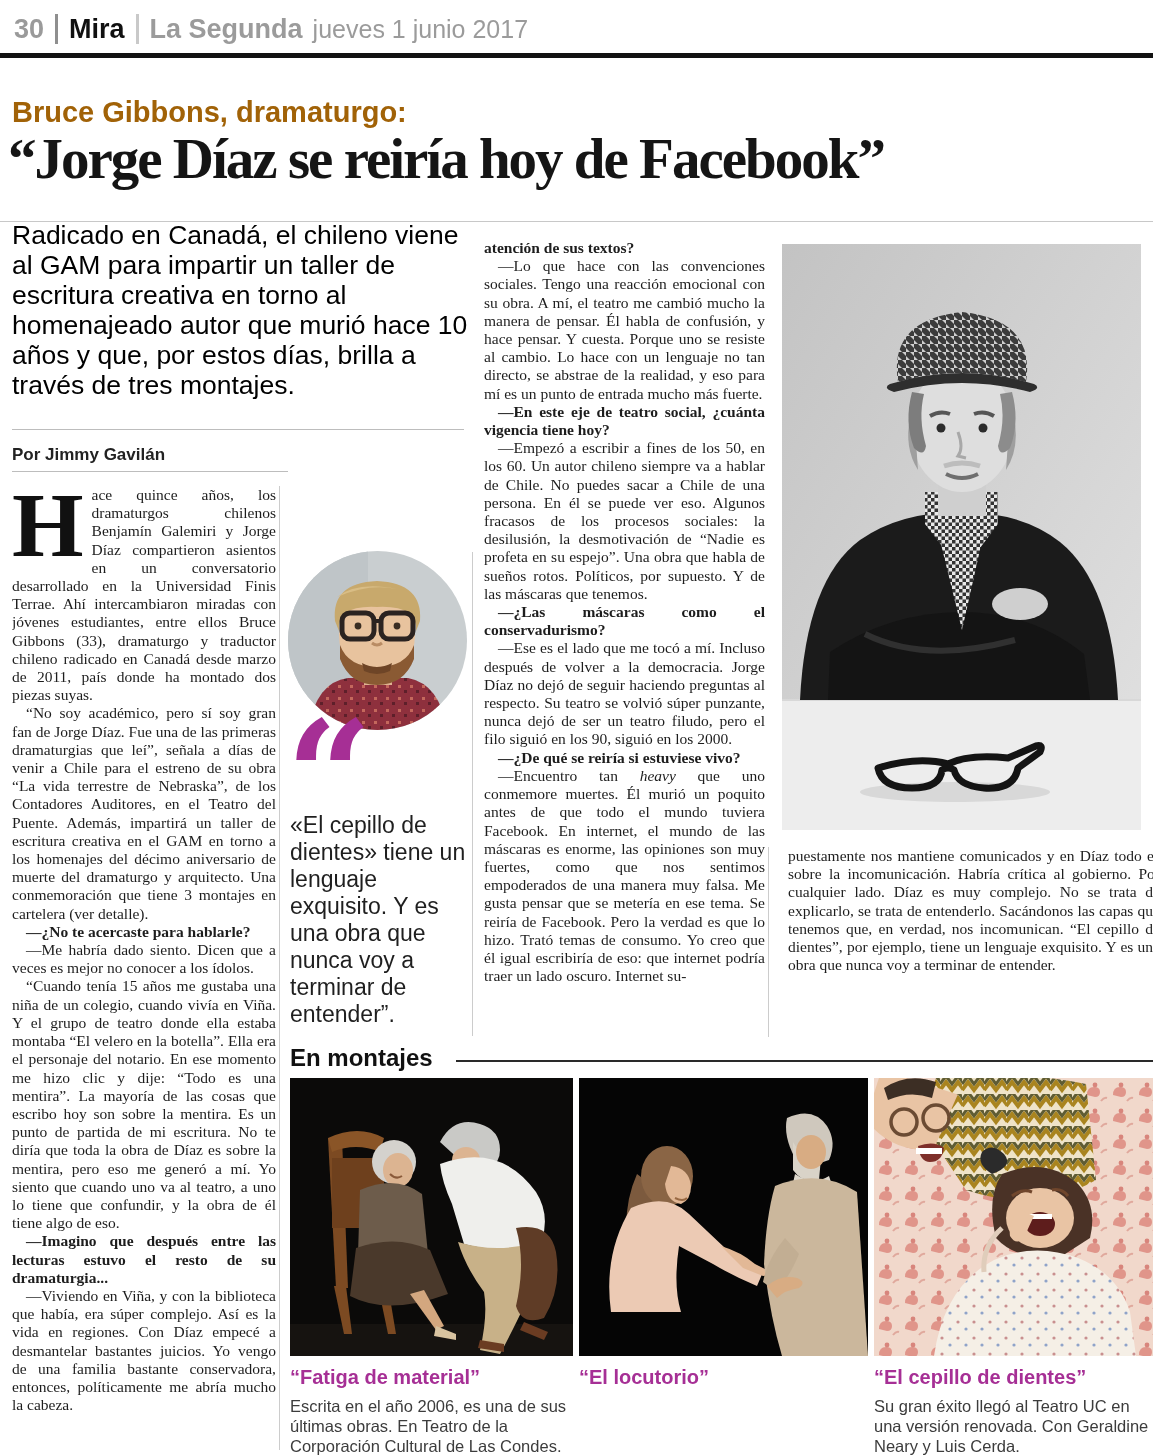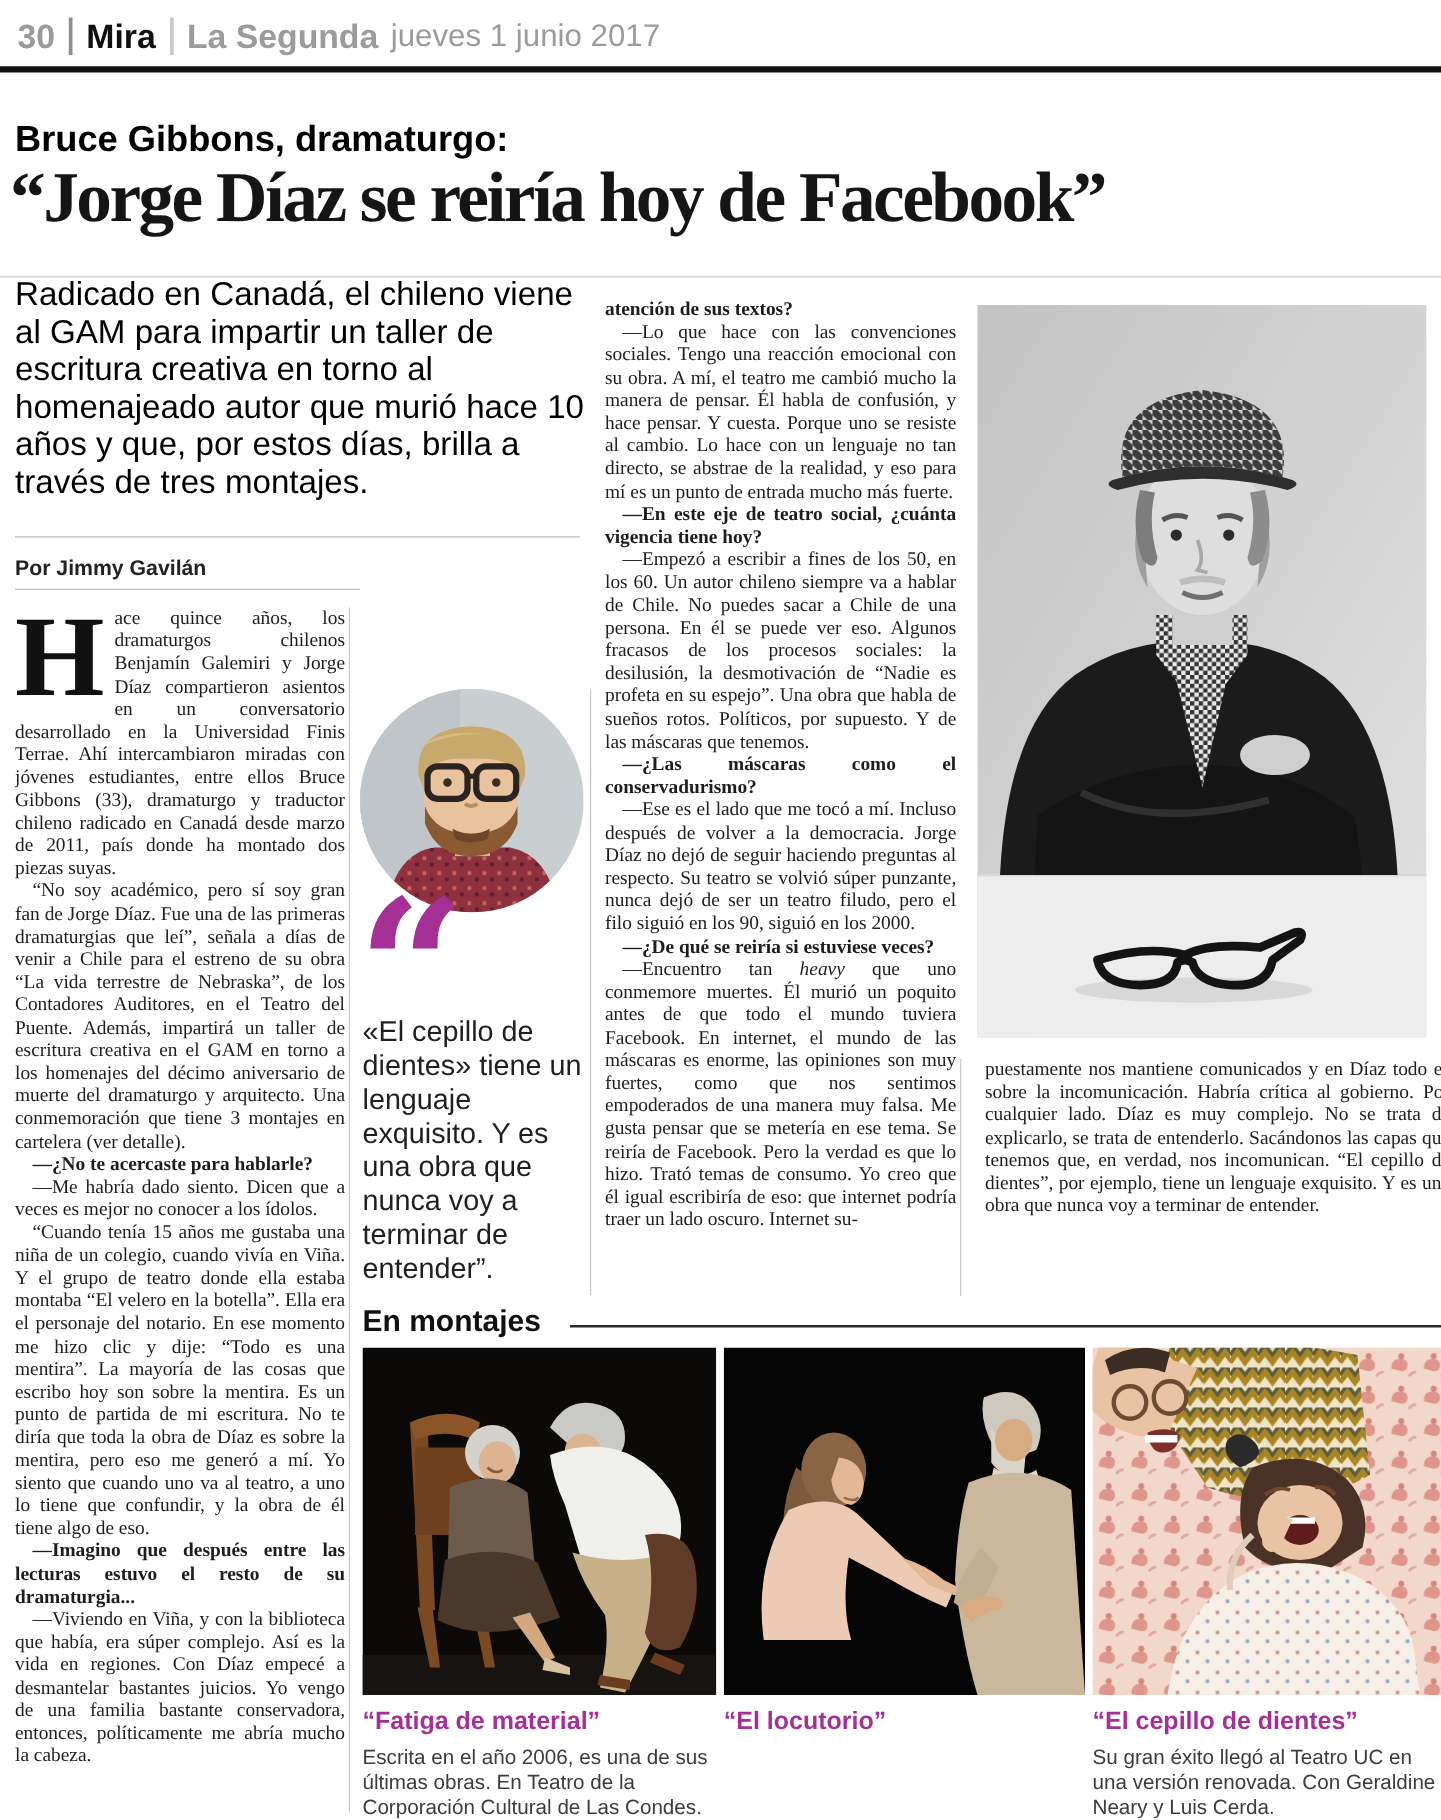--- a/index.html
+++ b/index.html
@@ -10,21 +10,21 @@
   .masthead{position:absolute;left:14px;top:12px;display:flex;align-items:center;height:34px;}
   .mh-num{font-size:27px;font-weight:bold;color:#9a9a9a;}
   .mh-bar{width:3px;height:30px;background:#8f8f8f;margin:0 11px;}
   .mh-bar.light{background:#c9c9c9;}
   .mh-mira{font-size:27px;font-weight:bold;color:#101010;}
   .mh-paper{font-size:27px;font-weight:bold;color:#9b9b9b;}
   .mh-date{font-size:25px;color:#9b9b9b;margin-left:10px;}
   .rule-black{position:absolute;left:0;top:53px;width:1153px;height:5px;background:#121212;}
 
   
-  .kicker{position:absolute;left:12px;top:96px;font-size:29px;font-weight:bold;color:#000000;}
+  .kicker{position:absolute;left:12px;top:96px;font-size:29px;font-weight:bold;color:#a16207;}
   .headline{position:absolute;left:8px;top:126px;width:1140px;
             font-family:"Liberation Serif","DejaVu Serif",serif;font-weight:bold;
             font-size:57px;letter-spacing:-2px;color:#151515;white-space:nowrap;}
   .rule-thin{position:absolute;left:0;top:221px;width:1153px;height:1px;background:#c8c8c8;}
 
   
   .lede{position:absolute;left:12px;top:220px;width:456px;font-size:26.5px;line-height:30px;color:#000000;}
   .lede-rule{position:absolute;left:12px;top:429px;width:452px;height:1px;background:#bdbdbd;}
   .byline{position:absolute;left:12px;top:445px;font-size:17px;font-weight:bold;color:#222;}
   .byline-rule{position:absolute;left:12px;top:471px;width:276px;height:1px;background:#bdbdbd;}
@@ -104,21 +104,21 @@
       <p class="q">—Imagino que después entre las lecturas estuvo el resto de su dramaturgia...</p>
       <p>—Viviendo en Viña, y con la biblioteca que había, era súper complejo. Así es la vida en regiones. Con Díaz empecé a desmantelar bastantes juicios. Yo vengo de una familia bastante conservadora, entonces, políticamente me abría mucho la cabeza.</p>
     </div>
   <div class="col col2">
       <p class="q ni">atención de sus textos?</p>
       <p>—Lo que hace con las convenciones sociales. Tengo una reacción emocional con su obra. A mí, el teatro me cambió mucho la manera de pensar. Él habla de confusión, y hace pensar. Y cuesta. Porque uno se resiste al cambio. Lo hace con un lenguaje no tan directo, se abstrae de la realidad, y eso para mí es un punto de entrada mucho más fuerte.</p>
       <p class="q">—En este eje de teatro social, ¿cuánta vigencia tiene hoy?</p>
       <p>—Empezó a escribir a fines de los 50, en los 60. Un autor chileno siempre va a hablar de Chile. No puedes sacar a Chile de una persona. En él se puede ver eso. Algunos fracasos de los procesos sociales: la desilusión, la desmotivación de “Nadie es profeta en su espejo”. Una obra que habla de sueños rotos. Políticos, por supuesto. Y de las máscaras que tenemos.</p>
       <p class="q">—¿Las máscaras como el conservadurismo?</p>
       <p>—Ese es el lado que me tocó a mí. Incluso después de volver a la democracia. Jorge Díaz no dejó de seguir haciendo preguntas al respecto. Su teatro se volvió súper punzante, nunca dejó de ser un teatro filudo, pero el filo siguió en los 90, siguió en los 2000.</p>
-      <p class="q">—¿De qué se reiría si estuviese veces?</p>
+      <p class="q">—¿De qué se reiría si estuviese vivo?</p>
       <p>—Encuentro tan <i>heavy</i> que uno conmemore muertes. Él murió un poquito antes de que todo el mundo tuviera Facebook. En internet, el mundo de las máscaras es enorme, las opiniones son muy fuertes, como que nos sentimos empoderados de una manera muy falsa. Me gusta pensar que se metería en ese tema. Se reiría de Facebook. Pero la verdad es que lo hizo. Trató temas de consumo. Yo creo que él igual escribiría de eso: que internet podría traer un lado oscuro. Internet su-</p>
     </div>
   <div class="col col3">
       <p class="ni">puestamente nos mantiene comunicados y en Díaz todo es sobre la incomunicación. Habría crítica al gobierno. Por cualquier lado. Díaz es muy complejo. No se trata de explicarlo, se trata de entenderlo. Sacándonos las capas que tenemos que, en verdad, nos incomunican. “El cepillo de dientes”, por ejemplo, tiene un lenguaje exquisito. Y es una obra que nunca voy a terminar de entender.</p>
     </div>
   <div class="vrule vr1"></div>
   <div class="vrule vr2"></div>
   <div class="vrule vr3"></div>
 
   <div class="avatar">

